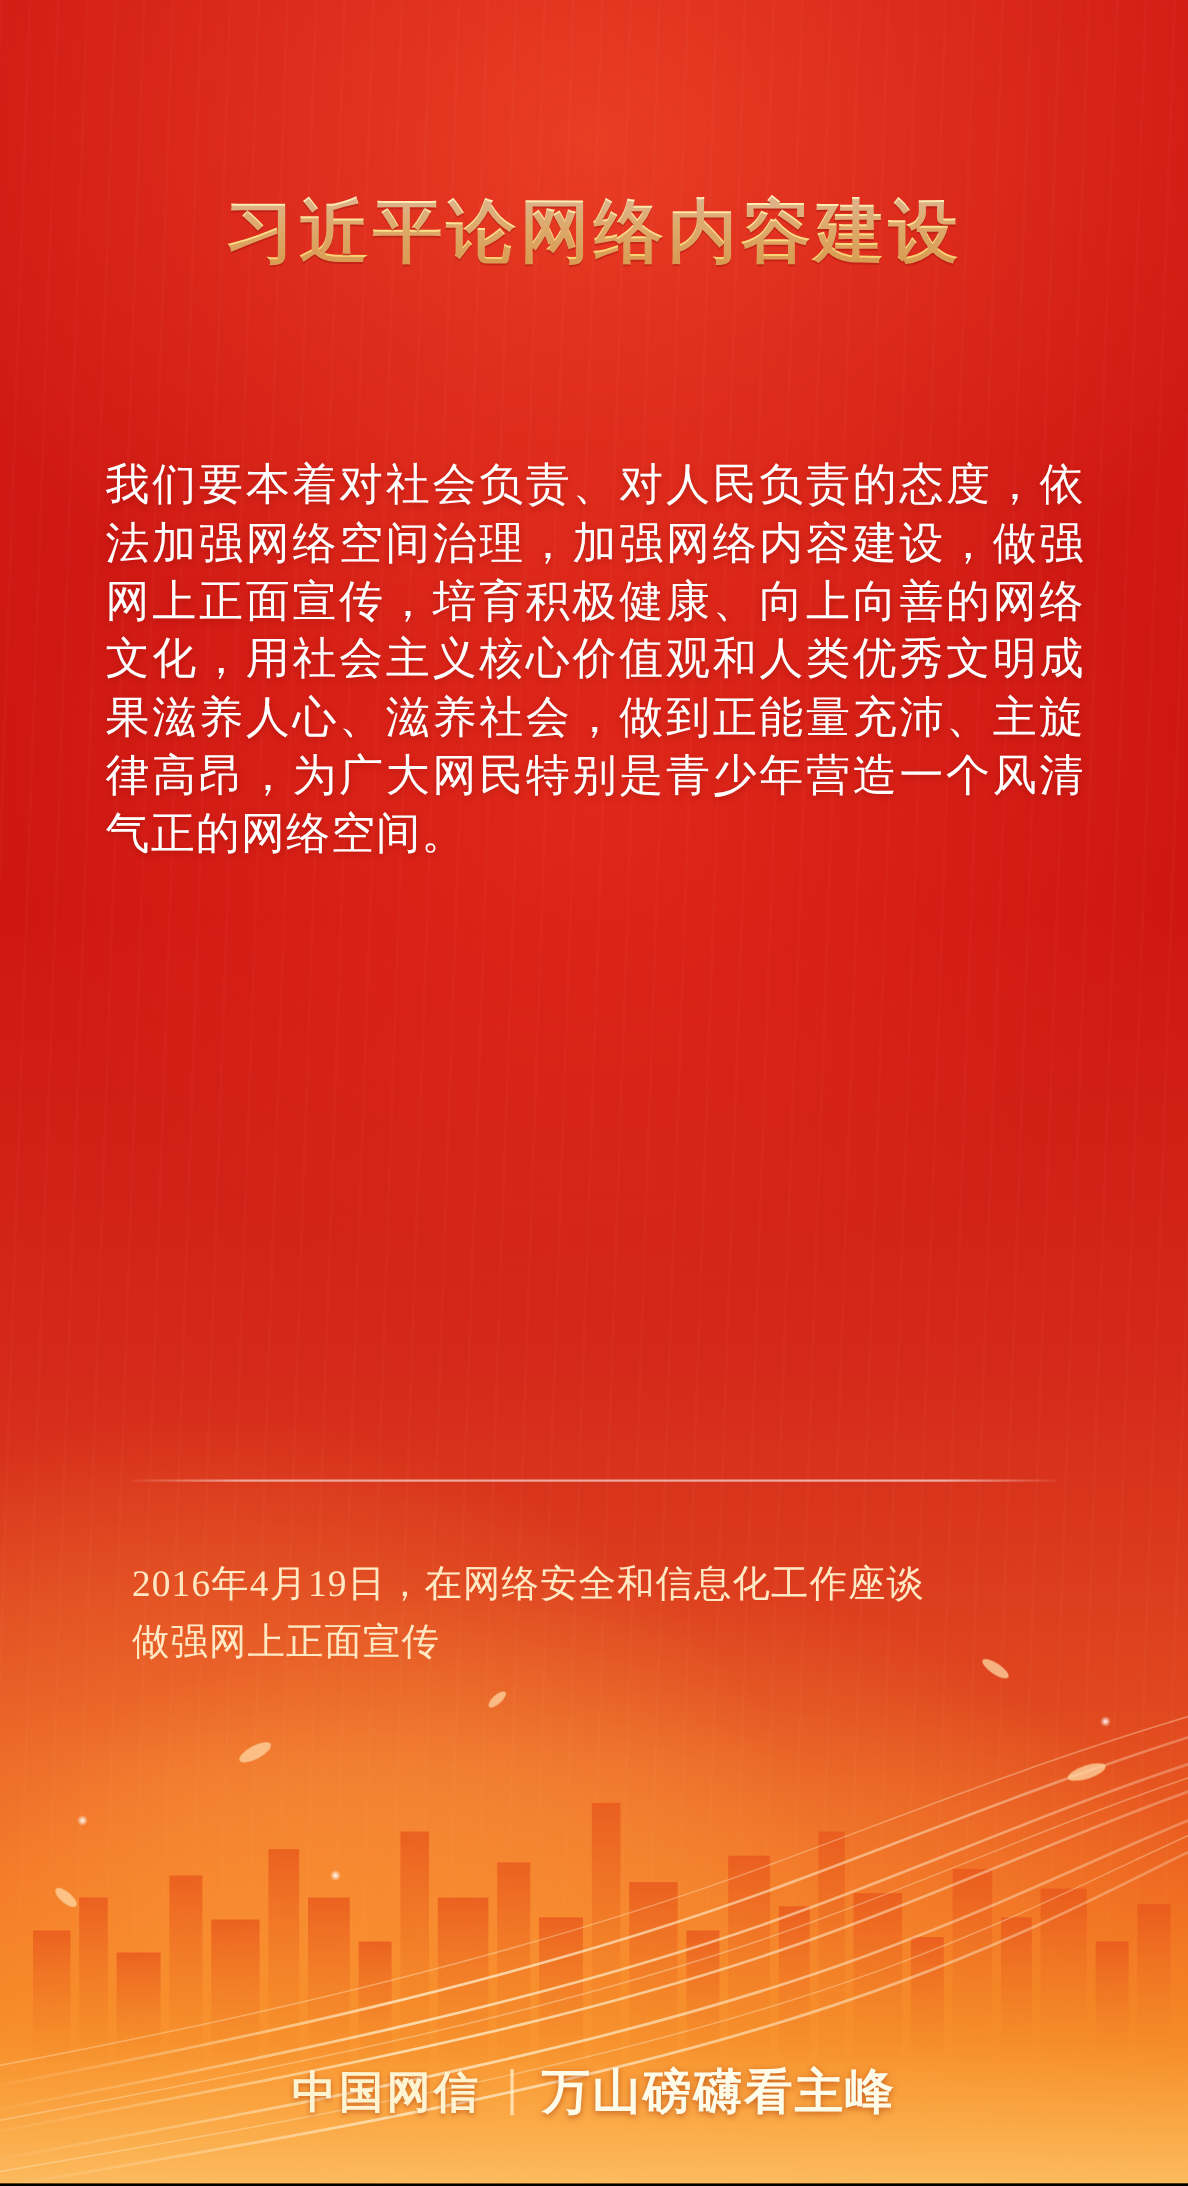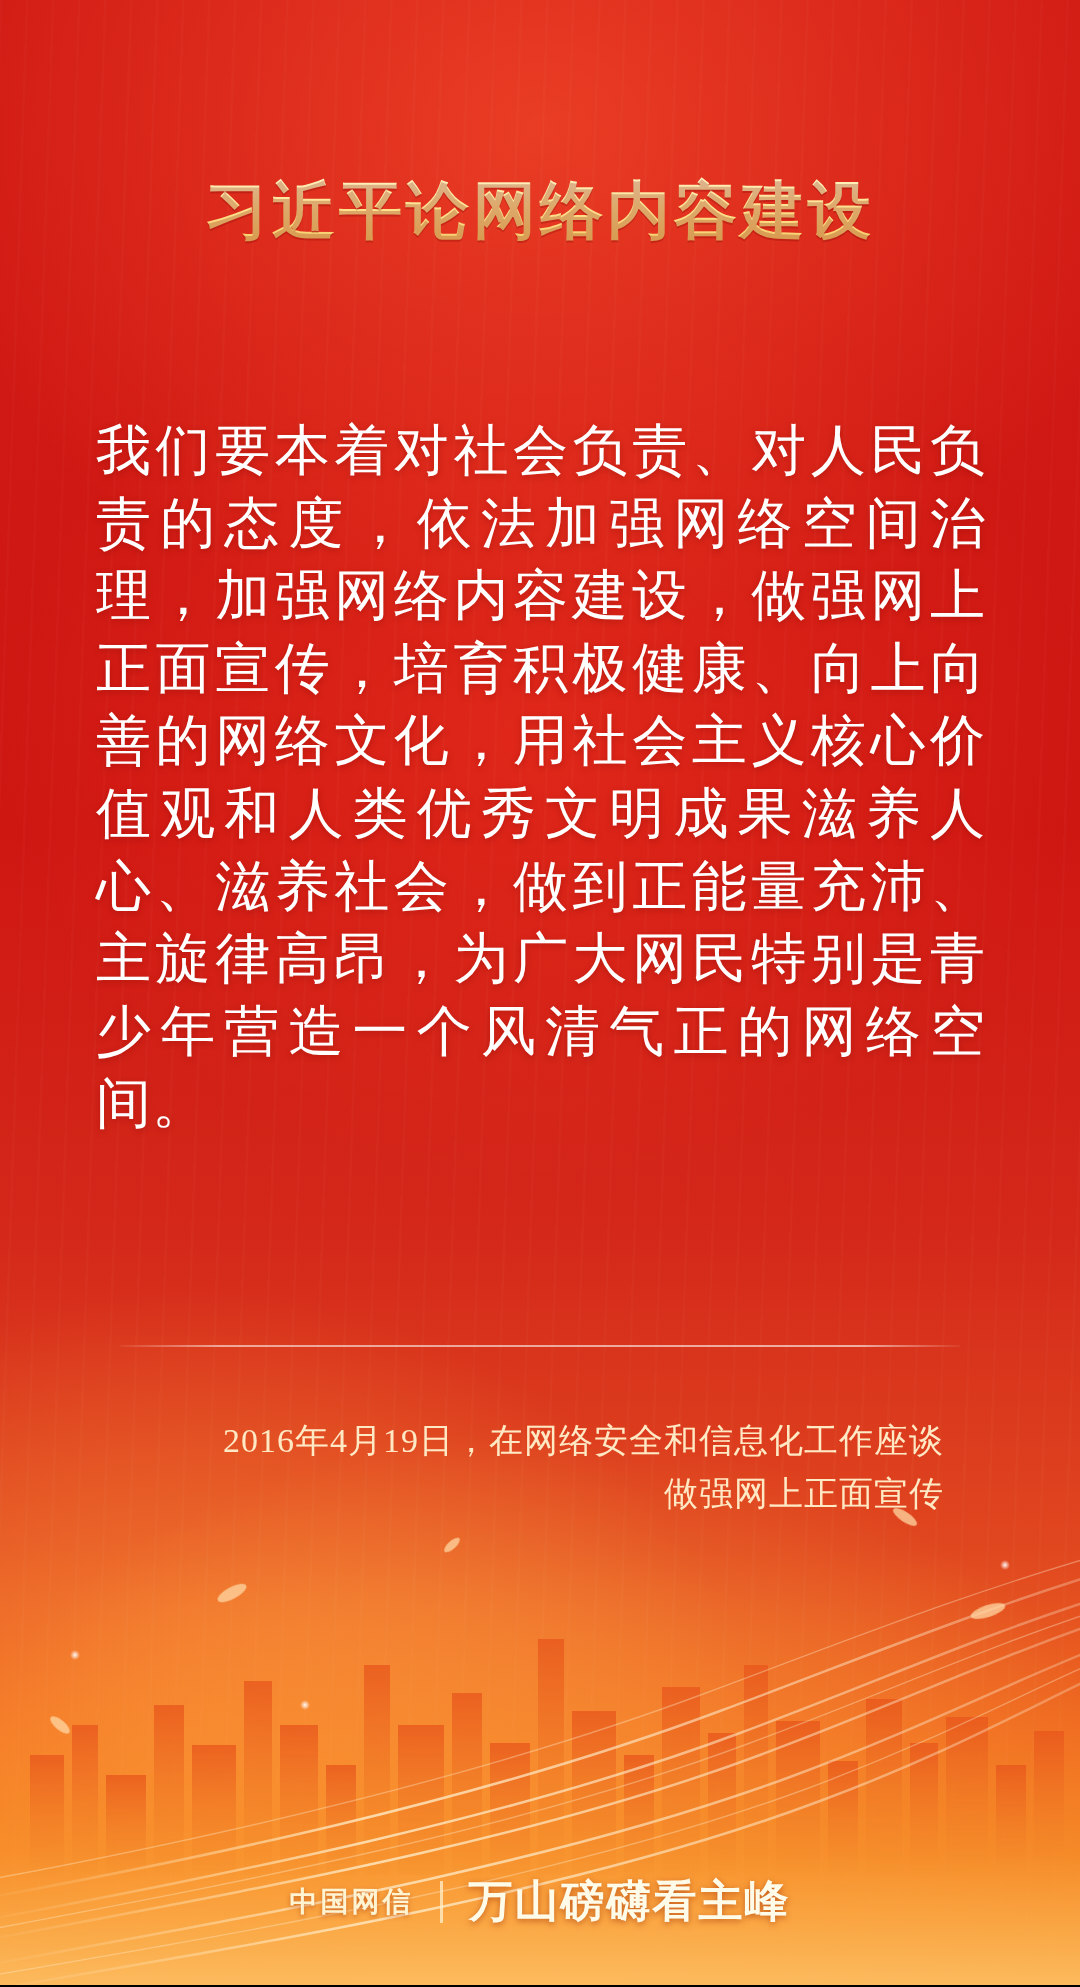--- a/index.html
+++ b/index.html
@@ -67,45 +67,45 @@
     -webkit-text-fill-color: transparent;
     text-shadow: 0 2px 0 rgba(120,0,0,0.25);
   }
 
   .quote {
     position: absolute;
     top: 415px;
     left: 96px;
     width: 890px;
     color: #ffffff;
-    font-size: 55px;
+    font-size: 40px;
     line-height: 1.32;
     letter-spacing: 1px;
     text-align: justify;
     text-shadow: 0 2px 6px rgba(120,8,4,0.35);
   }
 
   .divider {
     position: absolute;
     top: 1345px;
     left: 120px;
     width: 840px;
     height: 2px;
     background: linear-gradient(90deg, rgba(255,255,255,0.05) 0%, rgba(255,255,255,0.55) 12%, rgba(255,255,255,0.6) 88%, rgba(255,255,255,0.05) 100%);
   }
 
   .source {
     position: absolute;
     top: 1415px;
-    left: 104px;
+    left: 120px;
     width: 840px;
     color: #ffe9c4;
     font-size: 34px;
     line-height: 1.55;
-    text-align: right;
+    text-align: left;
     letter-spacing: 1px;
   }
   .source .line1 { display: block; }
   .source .line2 { display: block; }
 
   
   .bottom {
     position: absolute;
     left: 0;
     bottom: 0;
@@ -121,21 +121,21 @@
     bottom: 54px;
     width: 100%;
     display: flex;
     align-items: center;
     justify-content: center;
     gap: 26px;
   }
   .footer .brand {
     font-family: "Liberation Sans", "DejaVu Sans", sans-serif;
     font-weight: bold;
-    font-size: 28px;
+    font-size: 40px;
     letter-spacing: 3px;
     color: #fff4d2;
     text-shadow: 0 2px 5px rgba(150,30,0,0.45);
   }
   .footer .sep {
     width: 3px;
     height: 42px;
     background: rgba(255,240,205,0.75);
   }
   .footer .slogan {

